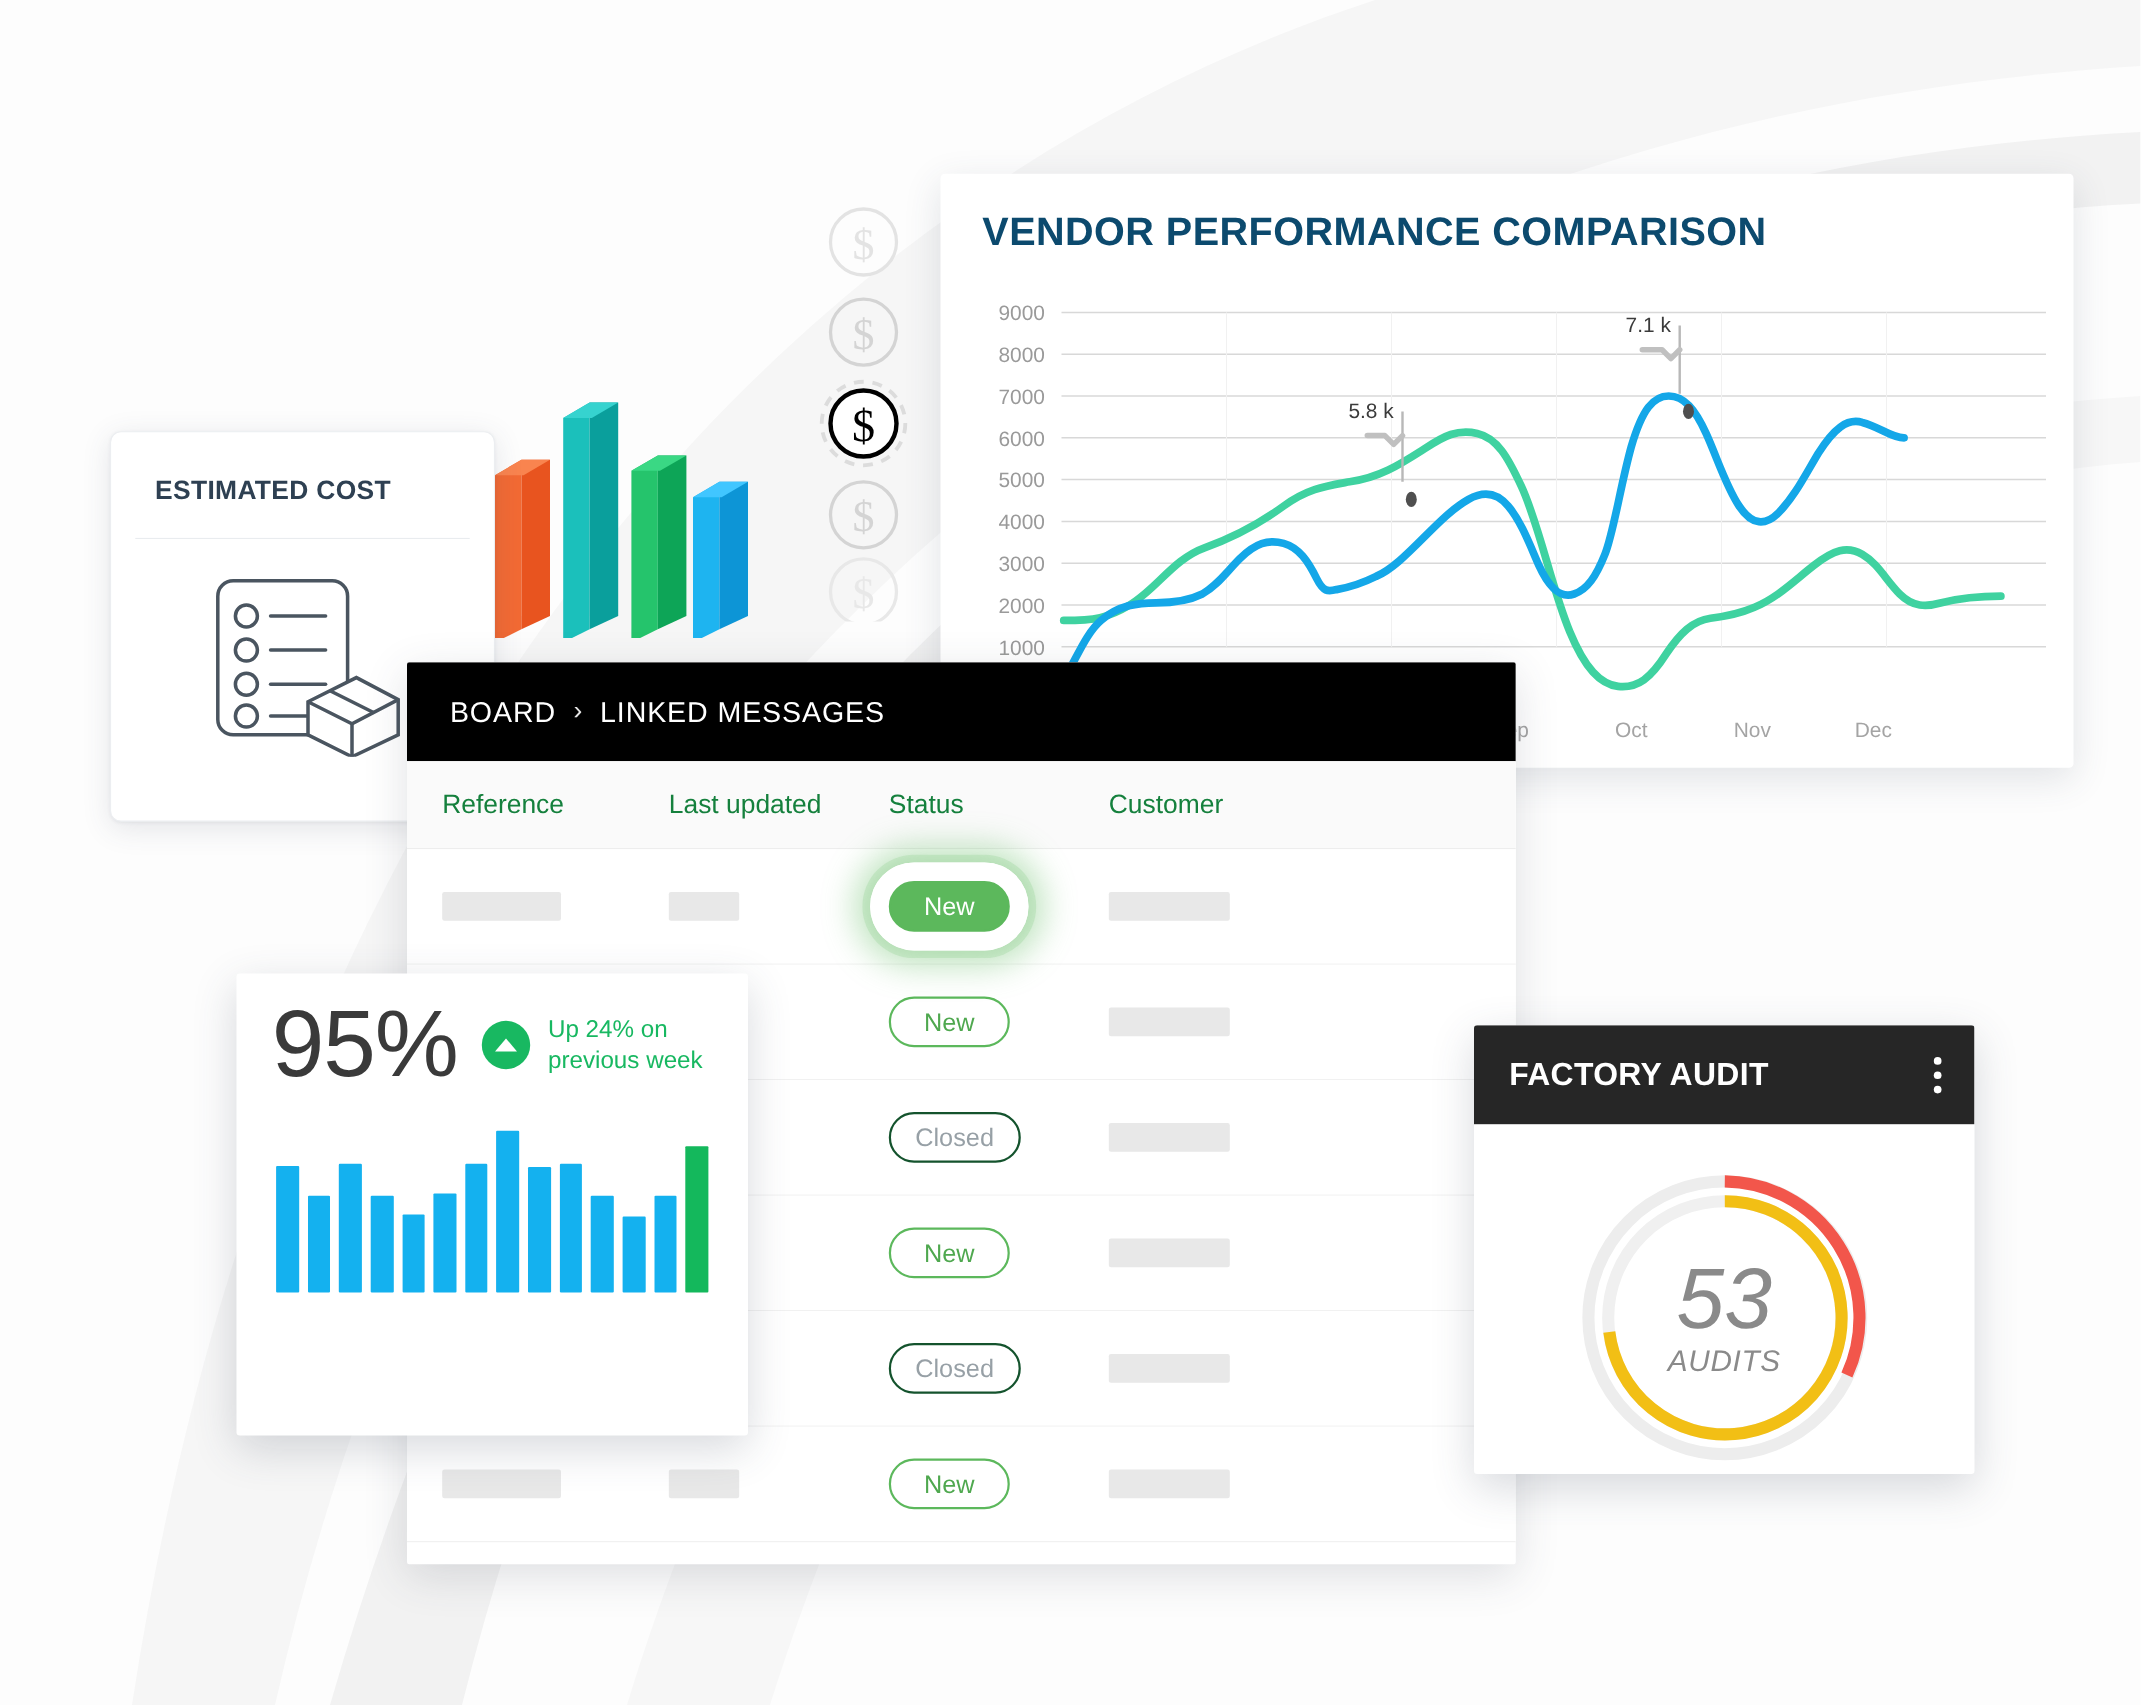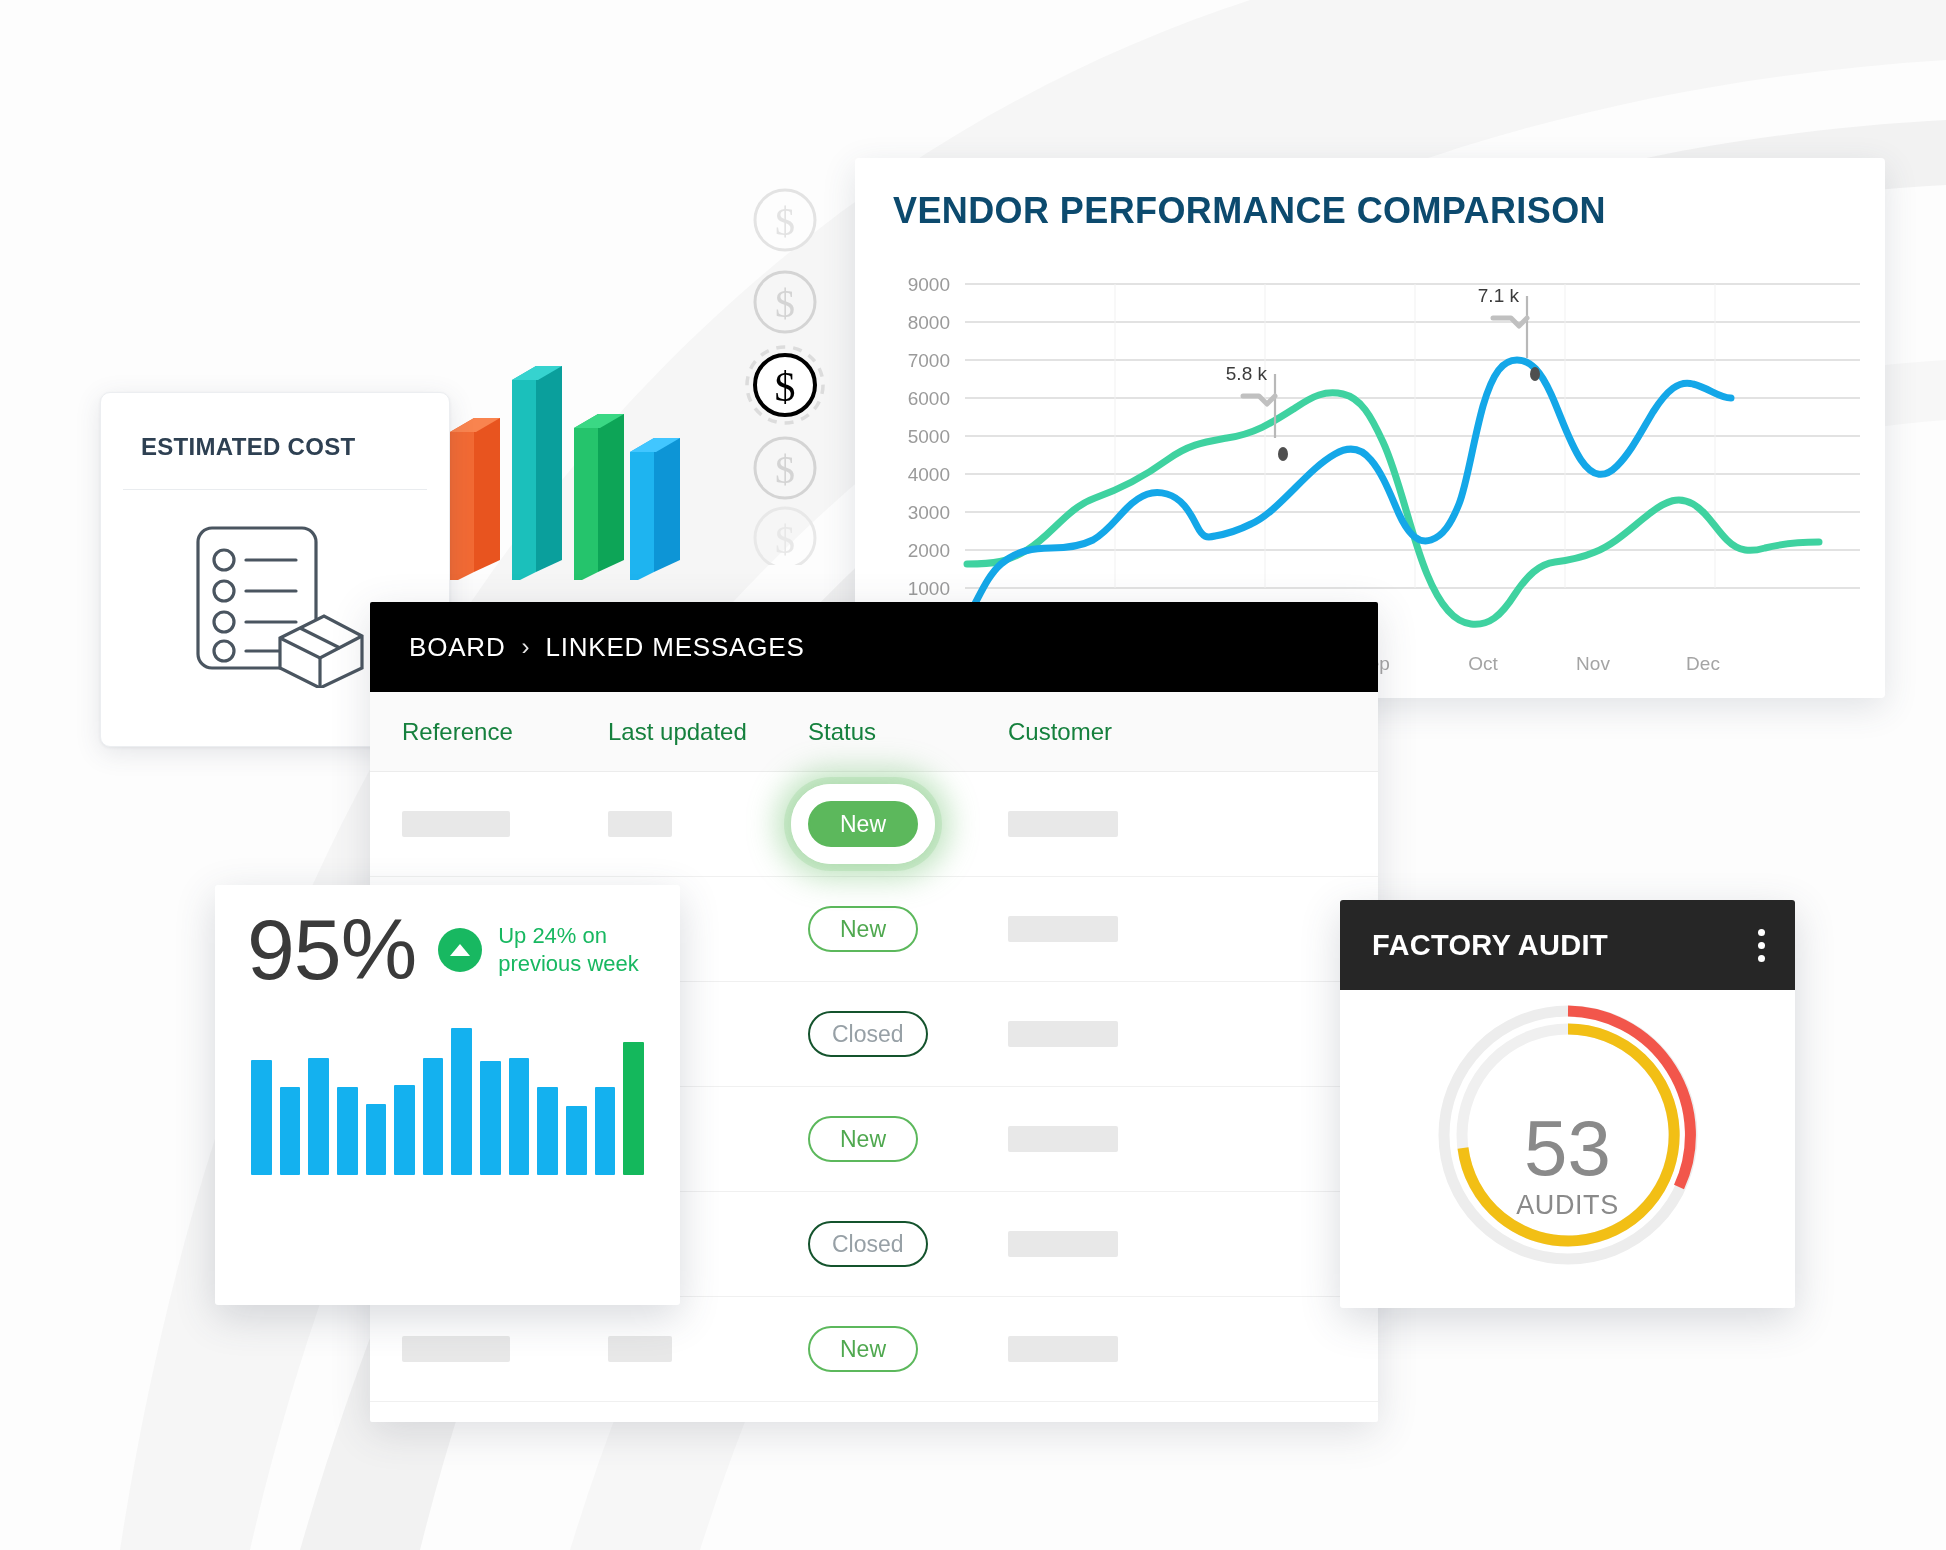--- a/index.html
+++ b/index.html
@@ -140,26 +140,26 @@
     display: flex; align-items: center; justify-content: center;
     margin: 0 16px 0 22px; flex: 0 0 auto;
   }
   .ba-delta { font-size: 22px; color: #18b861; line-height: 1.25; }
   .ba-bars { display: flex; align-items: flex-end; gap: 8px; height: 160px; margin-top: 24px; padding: 0 4px; }
   .ba-bars .b { flex: 1 1 0; background: #14b1ef; border-radius: 1px; }
   .ba-bars .b.hl { background: #14b85c; }
 
   
   #factory-audit {
-    left: 1340px; top: 900px; width: 455px; height: 408px;
+    left: 1340px; top: 932px; width: 455px; height: 408px;
     border-radius: 3px; z-index: 9;
     box-shadow: 0 12px 40px rgba(60,70,90,0.20);
     overflow: hidden;
   }
-  .fa-body { display: flex; justify-content: center; height: 352px; }
+  .fa-body { display: flex; align-items: center; justify-content: center; height: 352px; font-style: italic; }
   .fa-center {
     position: absolute; inset: 0; display: flex; flex-direction: column;
     align-items: center; justify-content: center; pointer-events: none;
   }
   .fa-num { font-size: 78px; font-weight: 300; color: #8a8a8a; line-height: .95; }
   .fa-lbl { font-size: 27px; color: #8a8a8a; letter-spacing: .6px; margin-top: 4px; }
 </style>
 </head>
 <body>
 

